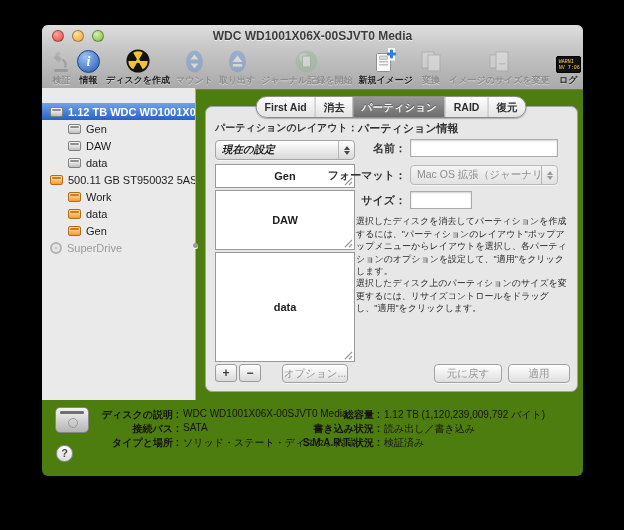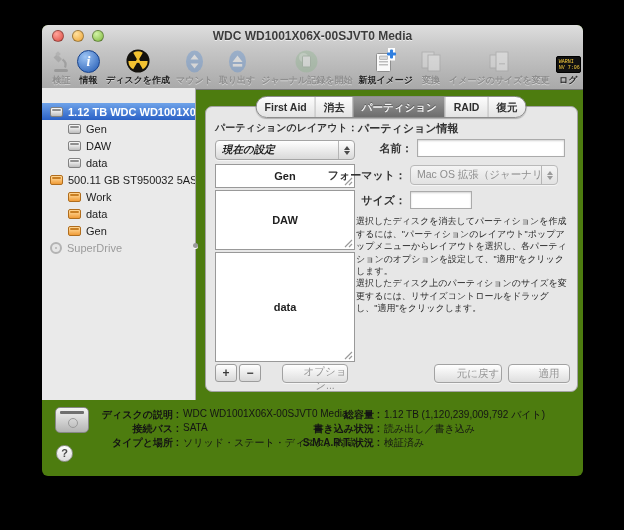--- a/index.html
+++ b/index.html
@@ -100,21 +100,21 @@
   .fmt-popup{margin-left:4px;width:148px;}
   .help{position:absolute;left:150px;width:216px;font-size:9px;line-height:12.5px;color:#2b2b2b;margin:0;}
   .help.h1{top:108px;}
   .help.h2{top:170px;}
   .sqbtn{position:absolute;width:22px;height:18px;border:1px solid #9c9c9c;border-radius:3px;
     background:linear-gradient(#fff,#d8d8d8);font-size:12px;font-weight:bold;color:#3a3a3a;line-height:15px;
     text-align:center;padding:0;box-sizing:border-box;}
   .mbtn{position:absolute;height:19px;border:1px solid #a2a2a2;border-radius:4px;
     background:linear-gradient(#ffffff,#dedede);font-size:10.5px;font-weight:bold;text-align:center;
     box-sizing:border-box;padding:0;color:#2d2d2d;box-shadow:0 1px 0 rgba(255,255,255,.6);}
-  .mbtn.disabled{color:#949494;font-weight:normal;padding-left:20px;}
+  .mbtn.disabled{color:#949494;font-weight:normal;}
   .btn-add{left:9px;top:257px;}
   .btn-remove{left:33px;top:257px;}
   .btn-options{left:76px;top:257px;width:66px;}
   .btn-revert{left:228px;top:257px;width:68px;}
   .btn-apply{left:302px;top:257px;width:62px;}
   
   .footer{position:absolute;left:0;bottom:0;height:76px;width:100%;font-size:10px;color:#141414;}
   .hd-icon{position:absolute;left:13px;top:7px;width:34px;height:26px;border-radius:5px;
     background:linear-gradient(#f4f4f4,#b4b4b4);border:1px solid #878787;box-sizing:border-box;}
   .hd-icon::before{content:"";position:absolute;left:4px;right:4px;top:3px;height:3px;background:#6f6f6f;border-radius:1px;}
@@ -329,21 +329,21 @@
           </svg>
       </div>
       <div class="pbox p-lg">
         <span>data</span>
         <svg class="grip" width="9" height="9" viewBox="0 0 9 9">
             <path d="M8 1 L1 8 M8 5 L5 8" stroke="#9a9a9a" stroke-width="1.2"></path>
           </svg>
       </div>
     </div>
 
-    <div class="frow" style="top:32px;justify-content:center;">
+    <div class="frow" style="top:32px;">
       <span class="flabel">名前：</span>
       <input class="tfield w-long" style="">
     </div>
     <div class="frow" style="top:58px;">
       <span class="flabel">フォーマット：</span>
       <div class="popup disabled fmt-popup">
         <span class="pval">Mac OS 拡張（ジャーナリング）</span>
         <span class="stepper">
             <i class="up"></i>
             <i class="dn"></i>

